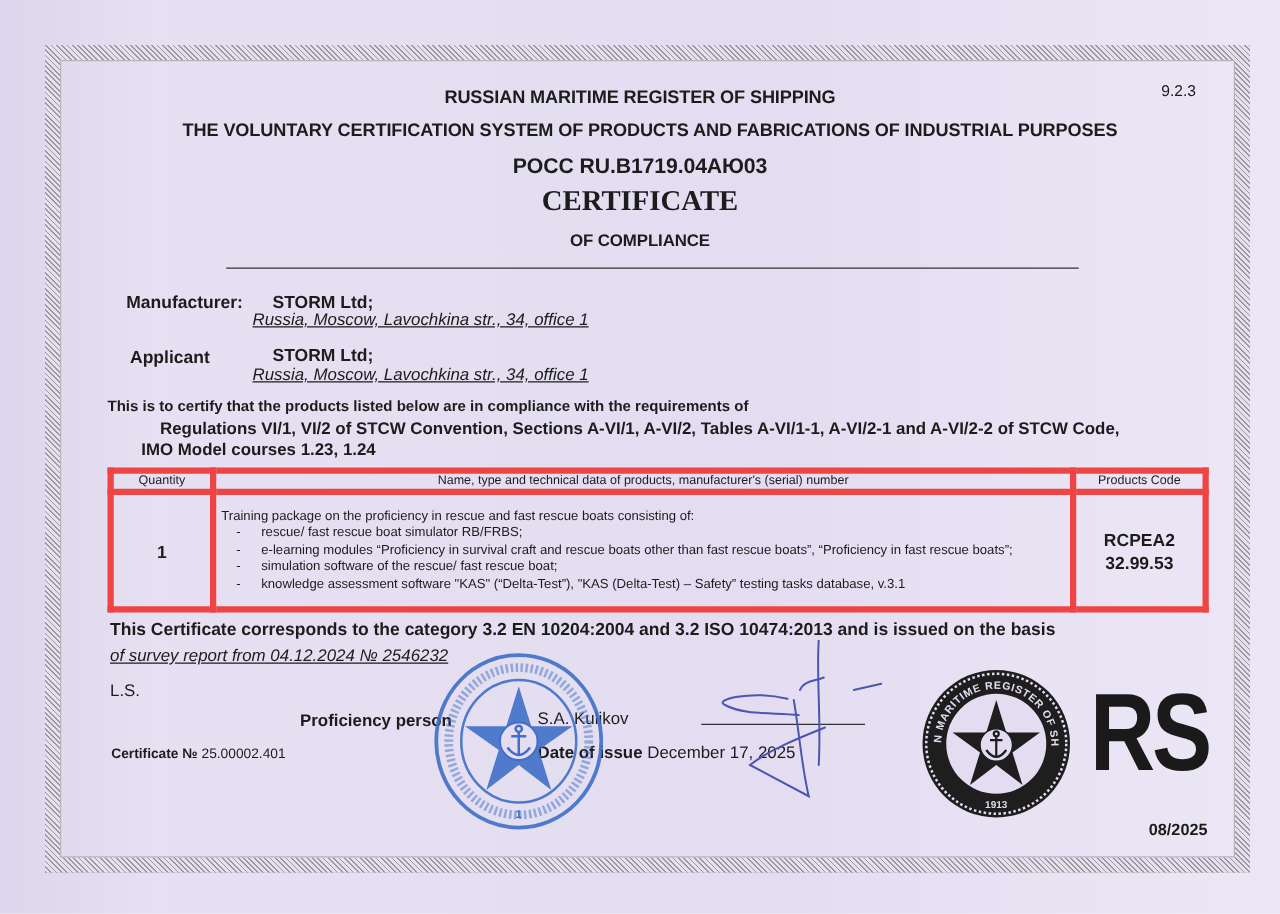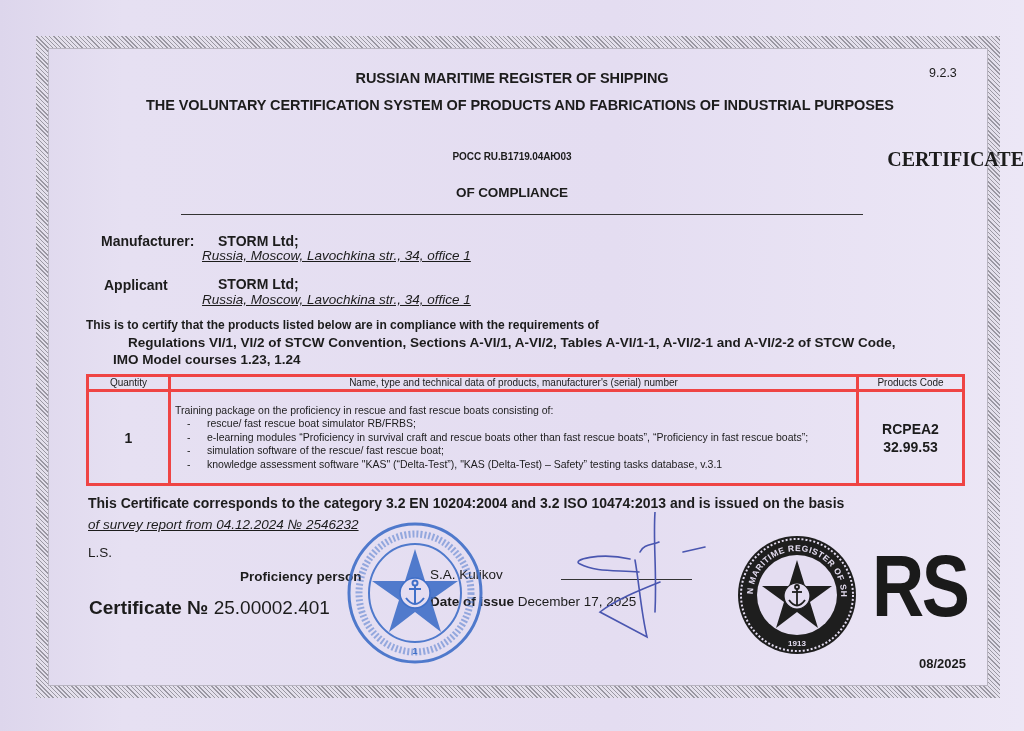--- a/index.html
+++ b/index.html
@@ -18,29 +18,29 @@
     position:absolute; left:48px; top:48px; width:940px; height:638px;
     box-sizing:border-box; border:1px solid #b8b4c0;
   }
   .frame-outer-line {
     position:absolute; left:36px; top:36px; width:964px; height:662px;
     box-sizing:border-box; border:1px solid #a6a2ae;
   }
   .abs { position:absolute; white-space:nowrap; }
   .h1 { font-weight:bold; font-size:14.5px; letter-spacing:-0.1px; }
   .center { left:0; width:1024px; text-align:center; }
-  .cert-title { font-family:"Liberation Serif", serif; font-weight:bold; font-size:20px;text-align:right; }
+  .cert-title { font-family:"Liberation Serif", serif; font-weight:bold; font-size:23px; }
   .bold { font-weight:bold; }
   .lbl { font-weight:bold; font-size:14px;padding-left:16px; }
   .addr { font-style:italic; text-decoration:underline; font-size:13.5px; }
   table.prod {
     position:absolute; left:86px; top:374px; width:876px;
     border-collapse:collapse; font-size:10.5px; table-layout:fixed;
   }
-  table.prod th, table.prod td { border:3px solid #ef4444; padding:0 4px; }
+  table.prod th, table.prod td { border:5px solid #ef4444; padding:0 4px; }
   table.prod th { font-weight:normal; font-size:10px; height:12px; line-height:12px; }
   .qty { text-align:center; font-weight:bold; font-size:14px; }
   .code { text-align:center; font-weight:bold; font-size:14px; line-height:18px; }
   .desc { line-height:13.5px; padding:2px 4px 2px 6px; text-align:justify; }
   .desc ul { margin:0; padding:0; list-style:none; }
   .desc li { position:relative; padding-left:32px; }
   .desc li::before { content:"-"; position:absolute; left:12px; }
   .stamp { position:absolute; left:346px; top:522px; width:138px; height:142px; }
   .sig { position:absolute; left:555px; top:512px; width:170px; height:130px; }
   .seal { position:absolute; left:736px; top:534px; width:122px; height:122px; }
@@ -50,21 +50,21 @@
 <body>
 
 <div class="frame-outer-line"></div>
 <div class="frame"></div>
 <div class="frame-inner"></div>
 
 <div class="abs" style="left:929px; top:66px; font-size:12.5px;">9.2.3</div>
 
 <div class="abs h1 center" style="top:70px;">RUSSIAN MARITIME REGISTER OF SHIPPING</div>
 <div class="abs h1 center" style="top:97px; left:8px;">THE VOLUNTARY CERTIFICATION SYSTEM OF PRODUCTS AND FABRICATIONS OF INDUSTRIAL PURPOSES</div>
-<div class="abs h1 center" style="top:123px; font-size:10px;margin-top:28px;">POCC RU.B1719.04АЮ03</div>
+<div class="abs h1 center" style="top:123px; font-size:17px;">POCC RU.B1719.04АЮ03</div>
 <div class="abs cert-title center" style="top:148px;">CERTIFICATE</div>
 <div class="abs h1 center" style="top:185px; font-size:13.5px;">OF COMPLIANCE</div>
 
 <div class="abs" style="left:181px; top:214px; width:682px; height:1px; background:#333;"></div>
 
 <div class="abs lbl" style="left:85px; top:233px;">Manufacturer:</div>
 <div class="abs lbl" style="left:202px; top:233px;">STORM Ltd;</div>
 <div class="abs addr" style="left:202px; top:248px;">Russia, Moscow, Lavochkina str., 34, office 1</div>
 
 <div class="abs lbl" style="left:88px; top:277px;">Applicant</div>
@@ -109,21 +109,21 @@
 </table>
 
 <div class="abs bold" style="left:88px; top:495px; font-size:14px;">This Certificate corresponds to the category 3.2 EN 10204:2004 and 3.2 ISO 10474:2013 and is issued on the basis</div>
 <div class="abs" style="left:88px; top:517px; font-size:13.5px; font-style:italic; text-decoration:underline;">of survey report from 04.12.2024 № 2546232</div>
 
 <div class="abs" style="left:88px; top:545px; font-size:13.5px;">L.S.</div>
 <div class="abs bold" style="left:240px; top:569px; font-size:13.5px;">Proficiency person</div>
 <div class="abs" style="left:430px; top:567px; font-size:13.5px;">S.A. Kulikov</div>
 <div class="abs" style="left:561px; top:579px; width:131px; height:1px; background:#333;"></div>
 
-<div class="abs" style="left:89px; top:597px; font-size:19px;">
+<div class="abs" style="left:89px; top:597px; font-size:11px;">
   <span class="bold">Certificate №</span>
   <span>25.00002.401</span>
 </div>
 <div class="abs" style="left:430px; top:594px; font-size:13.5px;">
   <span class="bold">Date of issue</span>
   <span>December 17, 2025</span>
 </div>
 
 <svg class="stamp" viewBox="0 0 138 142">
   <g fill="none" stroke="#3f6fc8" opacity="0.9">

